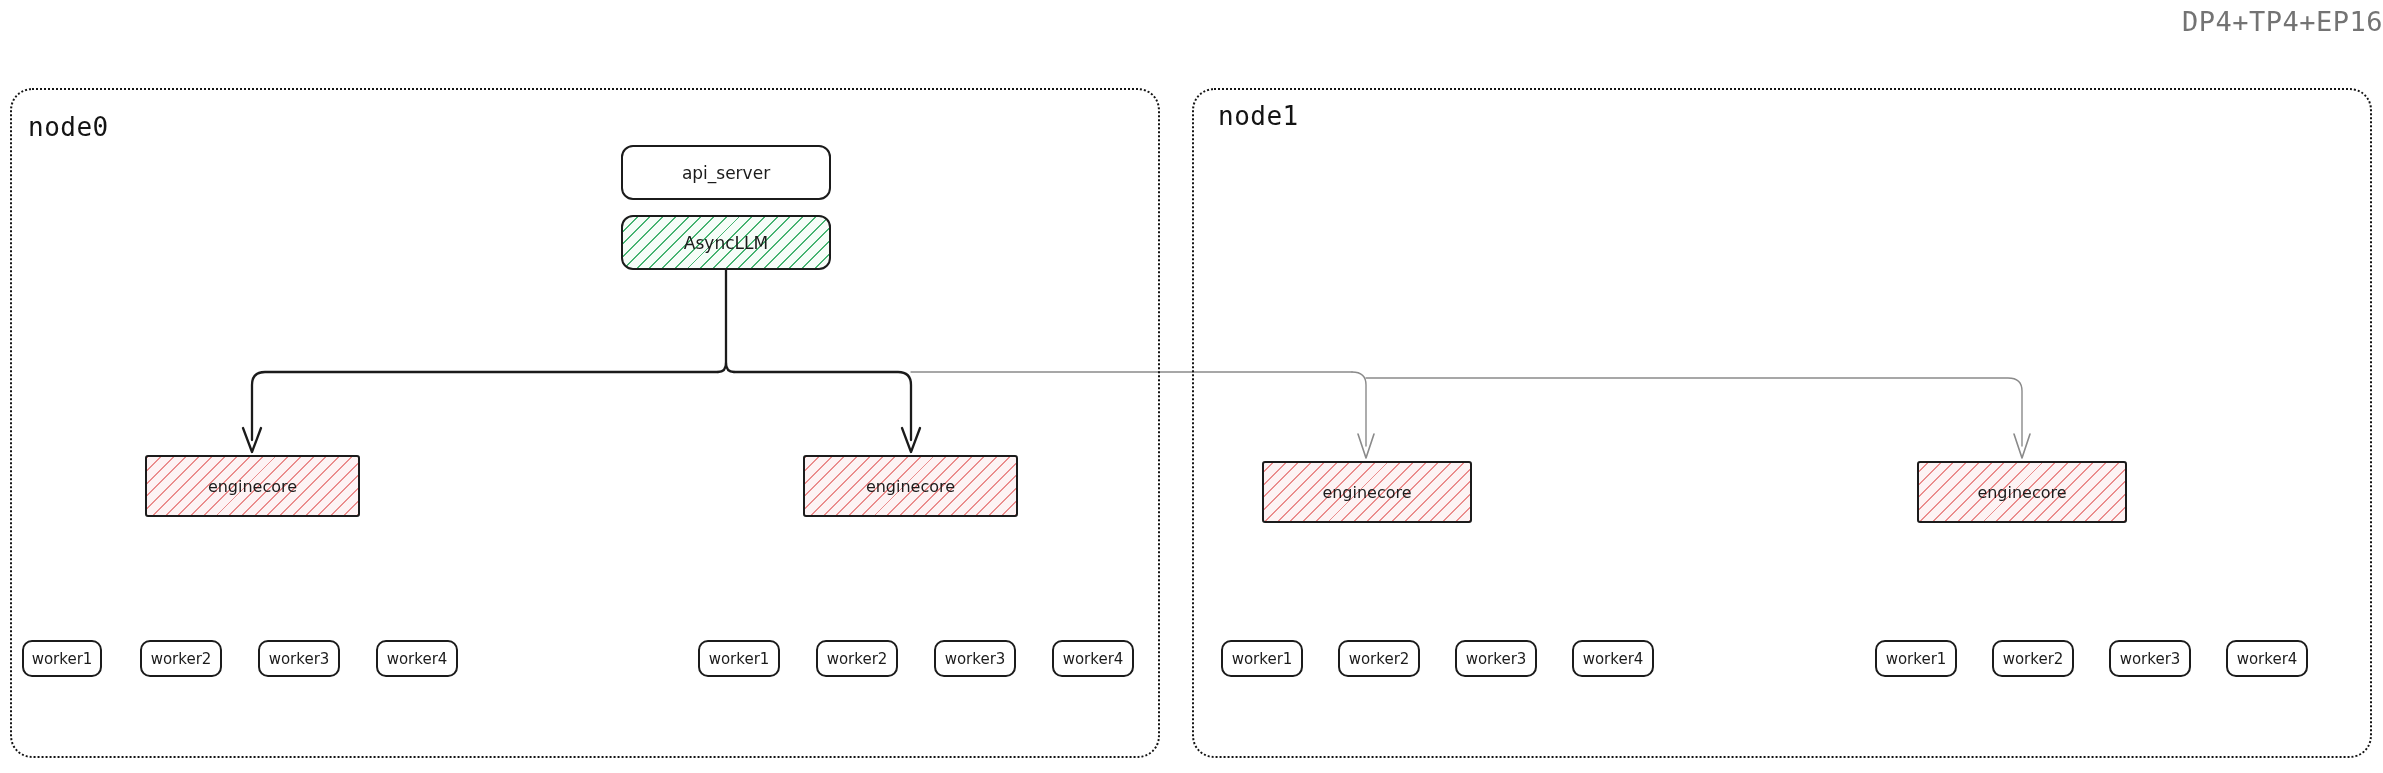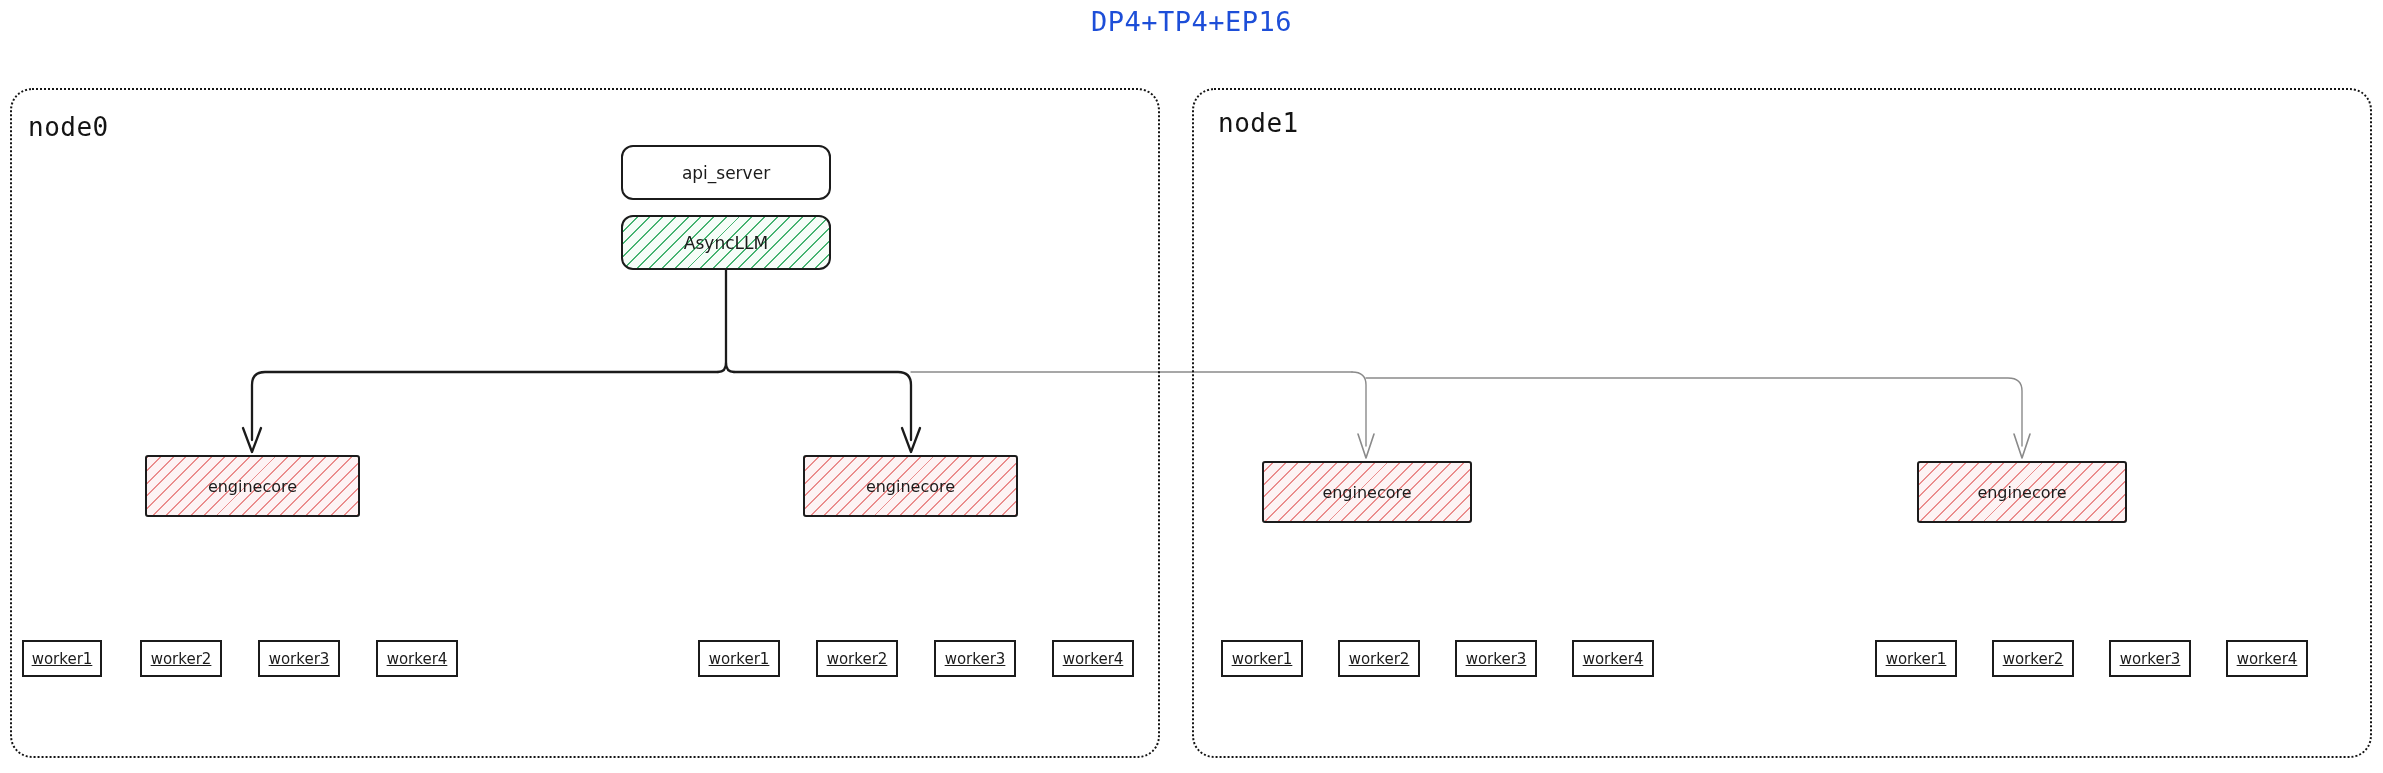--- a/index.html
+++ b/index.html
@@ -17,25 +17,25 @@
     background: #ffffff;
     overflow: hidden;
   }
 
   
   .diagram-title {
     position: absolute;
     left: 0;
     top: 6px;
     width: 2383px;
-    text-align: center;
+    text-align: right;
     font-family: "DejaVu Sans Mono", monospace;
     font-size: 27px;
     letter-spacing: 0.5px;
-    color: #1d4ed8;
+    color: #737373;
     white-space: nowrap;
   }
 
   
   .node-box {
     position: absolute;
     border: 2.5px dotted #141414;
     border-radius: 22px;
     box-sizing: border-box;
     background: transparent;
@@ -91,24 +91,23 @@
       -45deg,
       rgba(231, 122, 122, 0.85) 0px,
       rgba(231, 122, 122, 0.85) 1.4px,
       rgba(255, 255, 255, 0) 1.4px,
       rgba(255, 255, 255, 0) 9px
     );
   }
 
   .box-worker {
     font-size: 15px;
-    border-radius: 0;
+    border-radius: 10px;
     border-width: 2px;
     background: #ffffff;
-    text-decoration: underline;
   }
 
   .gbox > span {
     position: relative;
     z-index: 2;
     background: transparent;
   }
 
   
   #wires {
@@ -188,21 +187,21 @@
     <span>worker2</span>
   </div>
   <div class="gbox box-worker" style="left:934px; top:640px; width:82px; height:37px;">
     <span>worker3</span>
   </div>
   <div class="gbox box-worker" style="left:1052px; top:640px; width:82px; height:37px;">
     <span>worker4</span>
   </div>
 
   <div class="node-box" style="left:1192px; top:88px; width:1180px; height:670px;"></div>
-  <div class="node-label" style="left:1218px; top:108px;">node1</div>
+  <div class="node-label" style="left:1218px; top:101px;">node1</div>
 
   <div class="gbox box-engine" style="left:1262px; top:461px; width:210px; height:62px;">
     <span>enginecore</span>
   </div>
 
   <div class="gbox box-engine" style="left:1917px; top:461px; width:210px; height:62px;">
     <span>enginecore</span>
   </div>
 
   <div class="gbox box-worker" style="left:1221px; top:640px; width:82px; height:37px;">

